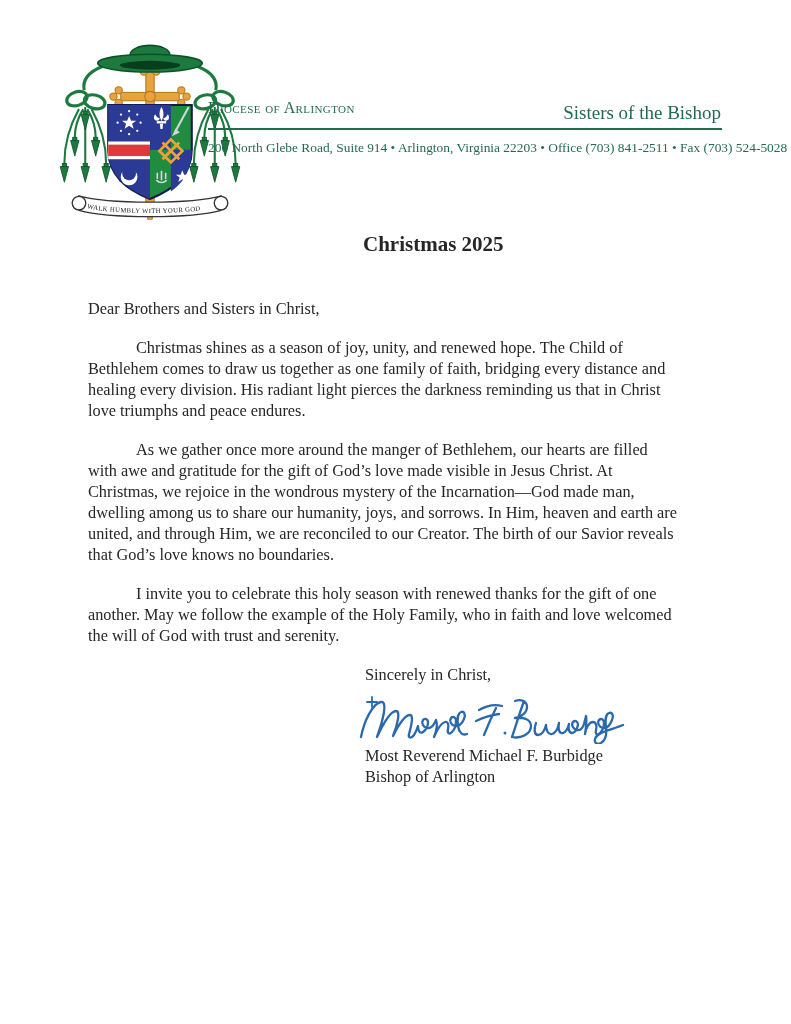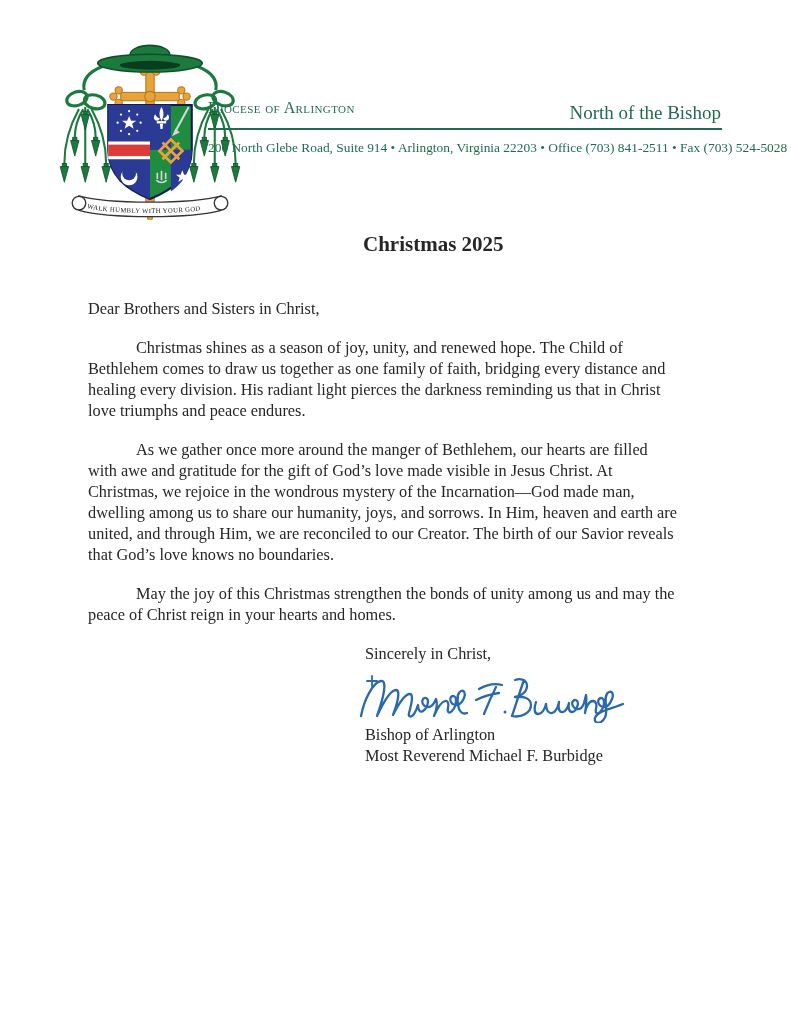--- a/index.html
+++ b/index.html
@@ -206,47 +206,47 @@
     </g>
 
     <g>
       <ellipse cx="90" cy="14" rx="19" ry="9" fill="#1d7a3f" stroke="#0c5129" stroke-width="1.5"></ellipse>
       <ellipse cx="90" cy="22" rx="50" ry="8.5" fill="#1d7a3f" stroke="#0c5129" stroke-width="1.5"></ellipse>
       <ellipse cx="90" cy="24" rx="29" ry="4.2" fill="#083d1e"></ellipse>
     </g>
   </svg>
 
   <div class="org-name">Diocese of Arlington</div>
-  <div class="office-name">North of the Bishop</div>
+  <div class="office-name">Sisters of the Bishop</div>
   <div class="header-rule"></div>
   <div class="address-line">200 North Glebe Road, Suite 914 • Arlington, Virginia 22203 • Office (703) 841-2511 • Fax (703) 524-5028</div>
 
   <div class="letter-title">Christmas 2025</div>
 
   <div class="body-block">
     <p>Dear Brothers and Sisters in Christ,</p>
     <p class="indent">Christmas shines as a season of joy, unity, and renewed hope. The Child of Bethlehem comes to draw us together as one family of faith, bridging every distance and healing every division. His radiant light pierces the darkness reminding us that in Christ love triumphs and peace endures.</p>
     <p class="indent">As we gather once more around the manger of Bethlehem, our hearts are filled with awe and gratitude for the gift of God’s love made visible in Jesus Christ. At Christmas, we rejoice in the wondrous mystery of the Incarnation—God made man, dwelling among us to share our humanity, joys, and sorrows. In Him, heaven and earth are united, and through Him, we are reconciled to our Creator. The birth of our Savior reveals that God’s love knows no boundaries.</p>
-    <p class="indent">May the joy of this Christmas strengthen the bonds of unity among us and may the peace of Christ reign in your hearts and homes.</p>
+    <p class="indent">I invite you to celebrate this holy season with renewed thanks for the gift of one another. May we follow the example of the Holy Family, who in faith and love welcomed the will of God with trust and serenity.</p>
 
     <div class="closing-block">
       <div>Sincerely in Christ,</div>
 
       <svg class="signature-svg" width="272" height="54" viewBox="0 0 272 54" xmlns="http://www.w3.org/2000/svg">
         <g fill="none" stroke="#2a69ac" stroke-width="2.3" stroke-linecap="round" stroke-linejoin="round">
 
           <path d="M12,12 L22,12 M17,7 L17,17" stroke-width="1.8"></path>
 
           <path d="M6,47 C9,31 18,13 26,12 C33,11 28,30 22,47 C29,32 36,21 41,21 C46,21 42,36 38,46 C44,34 50,25 55,25 C59,25 56,37 54,44 C53,48 56,49 59,45 C61,42 62,39 63,36 C63,41 65,44 68,42 C71,40 73,36 73,32 C73,29 70,28 68,30 C66,33 68,37 72,38 C76,39 79,35 81,30 C83,35 81,42 79,47 C82,40 86,33 90,32 C93,31 94,35 93,39 C92,43 94,45 97,42 C100,39 101,35 101,31 C101,27 98,26 96,28 C94,31 96,35 100,36 C103,37 107,34 109,29 C111,24 109,21 106,22 C103,23 102,29 103,36 C104,42 107,46 112,44"></path>
 
           <path d="M124,20 C131,16 140,14 147,16 M129,45 C133,35 137,26 141,18 M121,31 C129,27 137,25 144,24"></path>
           <circle cx="150" cy="43" r="1.5" fill="#2a69ac" stroke="none"></circle>
 
           <path d="M160,11 C166,9 172,11 172,17 C172,23 166,27 160,28 C168,27 176,29 176,36 C176,44 166,49 157,47 C161,35 165,22 169,11 M181,33 C179,39 179,45 183,45 C187,45 190,40 191,35 C191,40 193,45 197,44 C201,43 203,38 204,33 C203,39 204,44 208,43 C211,42 213,38 214,34 C213,39 214,43 217,43 C220,43 222,39 223,35 C223,31 220,30 218,32 C216,35 218,39 222,40 C225,41 228,38 229,34 L231,26 C232,31 231,38 230,44 C231,38 234,32 238,32 C241,32 242,36 241,40 C240,44 242,46 245,43 C247,41 249,37 249,33 C249,29 246,28 244,30 C242,33 244,37 248,38 C252,39 255,35 257,30 C259,25 257,22 254,23 C251,24 250,30 251,37 C252,45 251,50 246,53 C242,55 239,53 240,49 C241,45 246,43 251,41 C257,39 263,37 268,35"></path>
         </g>
       </svg>
 
+      <div class="signer">Most Reverend Michael F. Burbidge</div>
       <div class="signer">Bishop of Arlington</div>
-      <div class="signer">Most Reverend Michael F. Burbidge</div>
     </div>
   </div>
 
 </div>
 
 </body></html>

